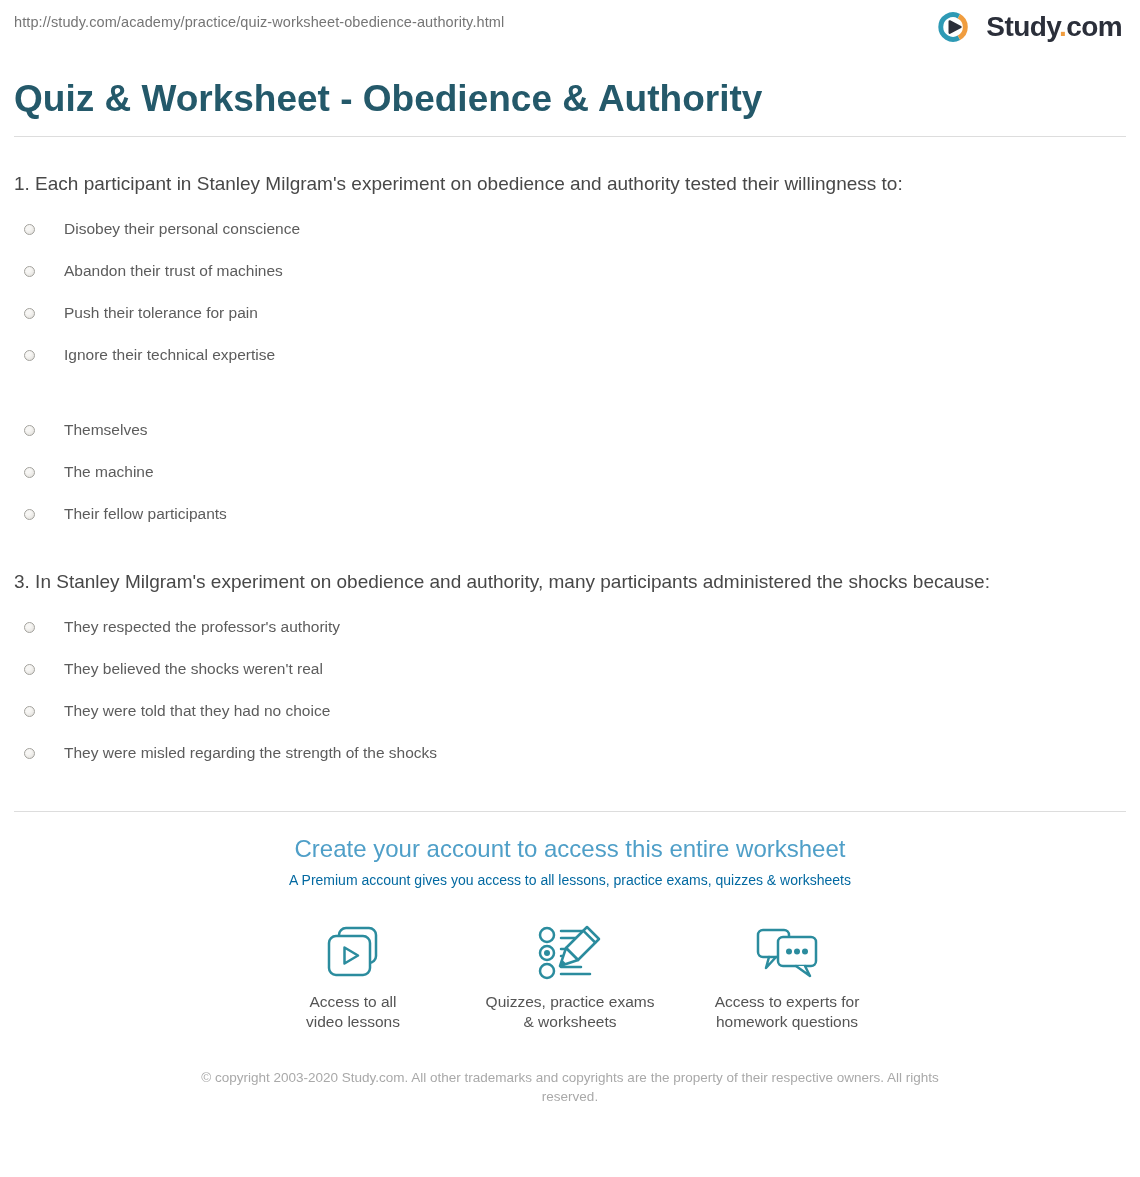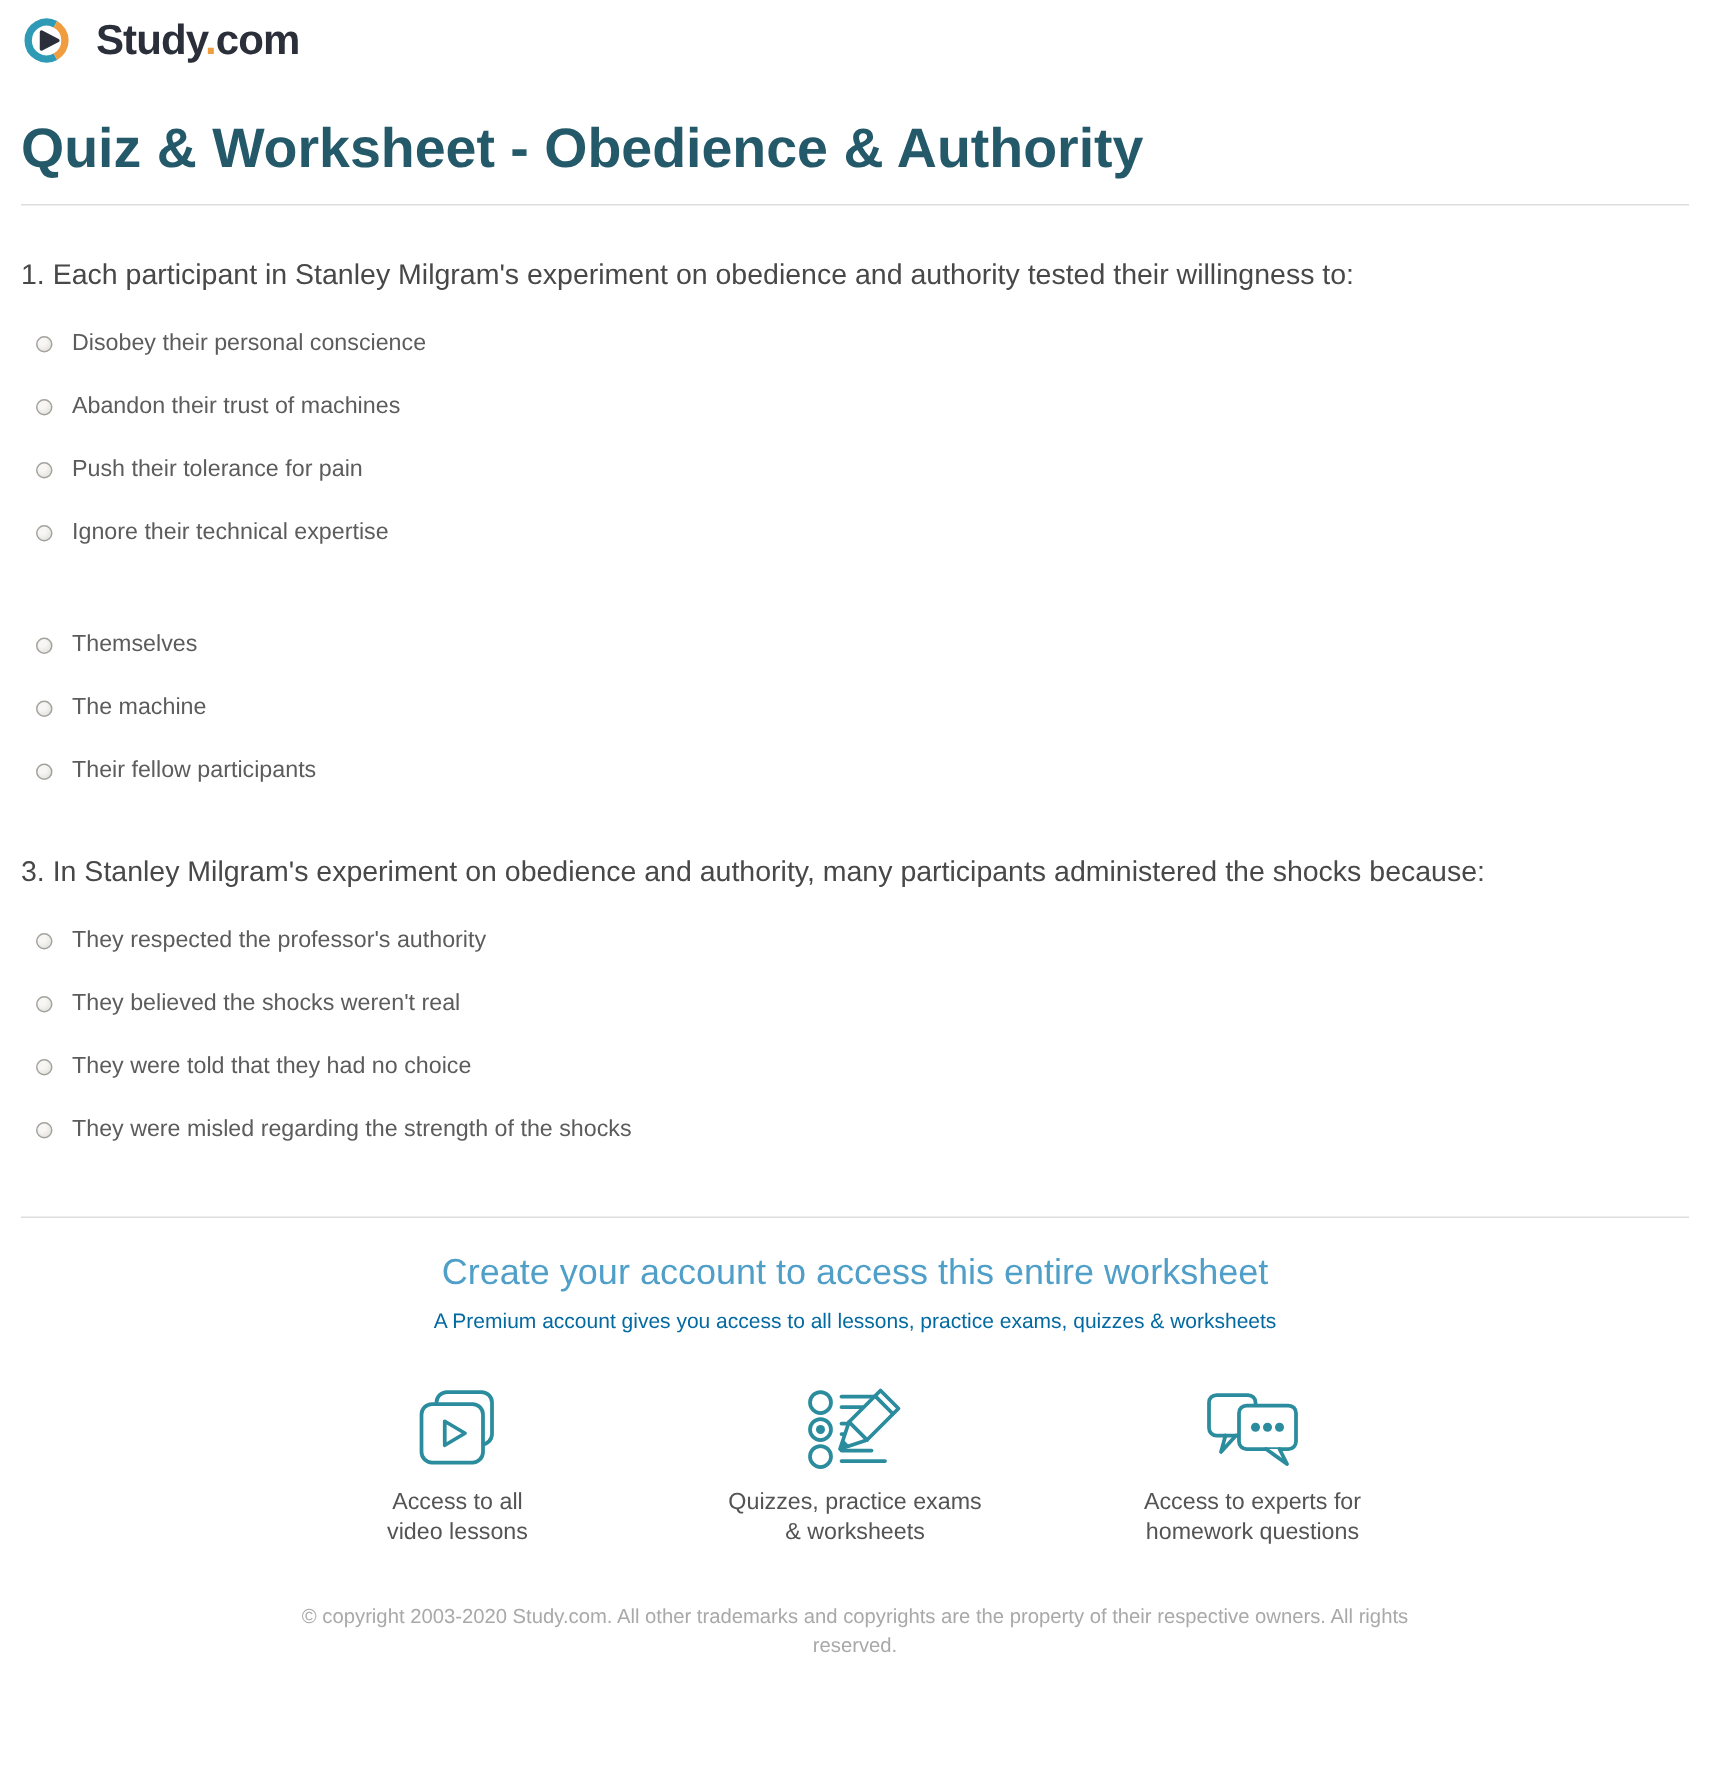--- a/index.html
+++ b/index.html
@@ -64,20 +64,21 @@
     margin: 0 0 10px 0;
     line-height: 28px;
     max-width: 1105px;
   }
   .option {
     display: flex;
     align-items: center;
     margin-left: 10px;
     padding: 12px 0;
     cursor: pointer;
+    gap: 16px;
   }
   .radio {
     width: 11px;
     height: 11px;
     border: 1px solid #a3a29d;
     border-radius: 50%;
     background: radial-gradient(circle at 35% 30%, #f7f6f4 30%, #dedcd7);
     margin-right: 13px;
     flex: none;
   }
@@ -98,21 +99,20 @@
   }
   .cta-sub {
     font-size: 14px;
     color: #0369a1;
     margin: 9px 0 12px 0;
   }
   .features {
     display: flex;
     justify-content: center;
     margin-top: 36px;
-    gap: 48px;
   }
   .feature { width: 217px; text-align: center; }
   .feature svg { height: 58px; display: block; margin: 0 auto 10px auto; }
   .feature-label { font-size: 15.5px; color: #545454; line-height: 20px; }
 
   
   .footer {
     text-align: center;
     color: #a9a9a9;
     font-size: 13.5px;
@@ -123,20 +123,21 @@
   }
 
   .ic { stroke: #2b8c9e; fill: none; stroke-width: 2.5; stroke-linecap: round; stroke-linejoin: round; }
   .ic-fill { fill: #2b8c9e; stroke: none; }
   .ic-white { fill: #ffffff; }
 </style>
 </head>
 <body>
 
 <div class="header">
+  <div class="url">http://study.com/academy/practice/quiz-worksheet-obedience-authority.html</div>
   <div class="logo">
     <svg viewBox="0 0 36 36">
       <path d="M24.3 29.4 A13 13 0 1 1 24.3 6.6" fill="none" stroke="#2e9ab5" stroke-width="5.2"></path>
       <path d="M24.3 6.6 A13 13 0 0 1 24.3 29.4" fill="none" stroke="#f09d3f" stroke-width="5.2"></path>
       <path d="M14.5 12 L26 18 L14.5 24 Z" fill="#2b2f3a" stroke="#2b2f3a" stroke-width="2.5" stroke-linejoin="round"></path>
     </svg>
     <div class="logo-text"><span>Study</span><span class="dot">.</span><span>com</span></div>
   </div>
 </div>
 

